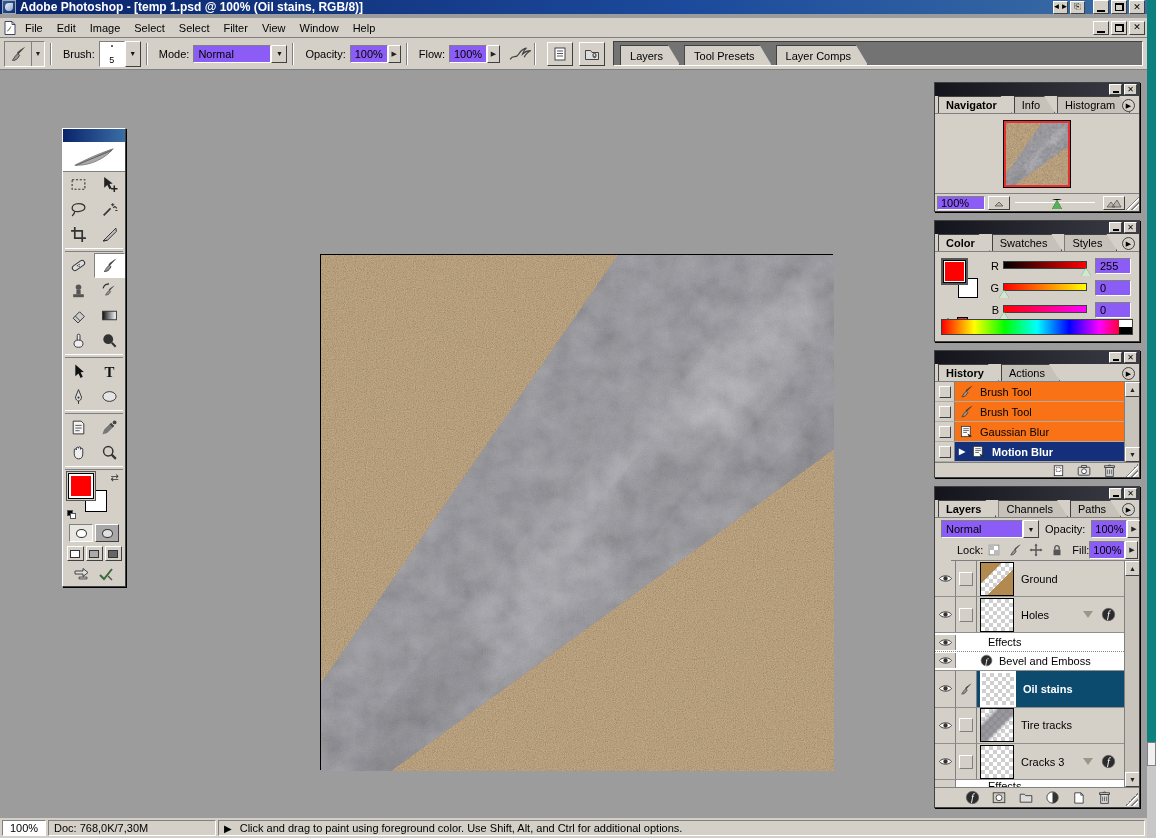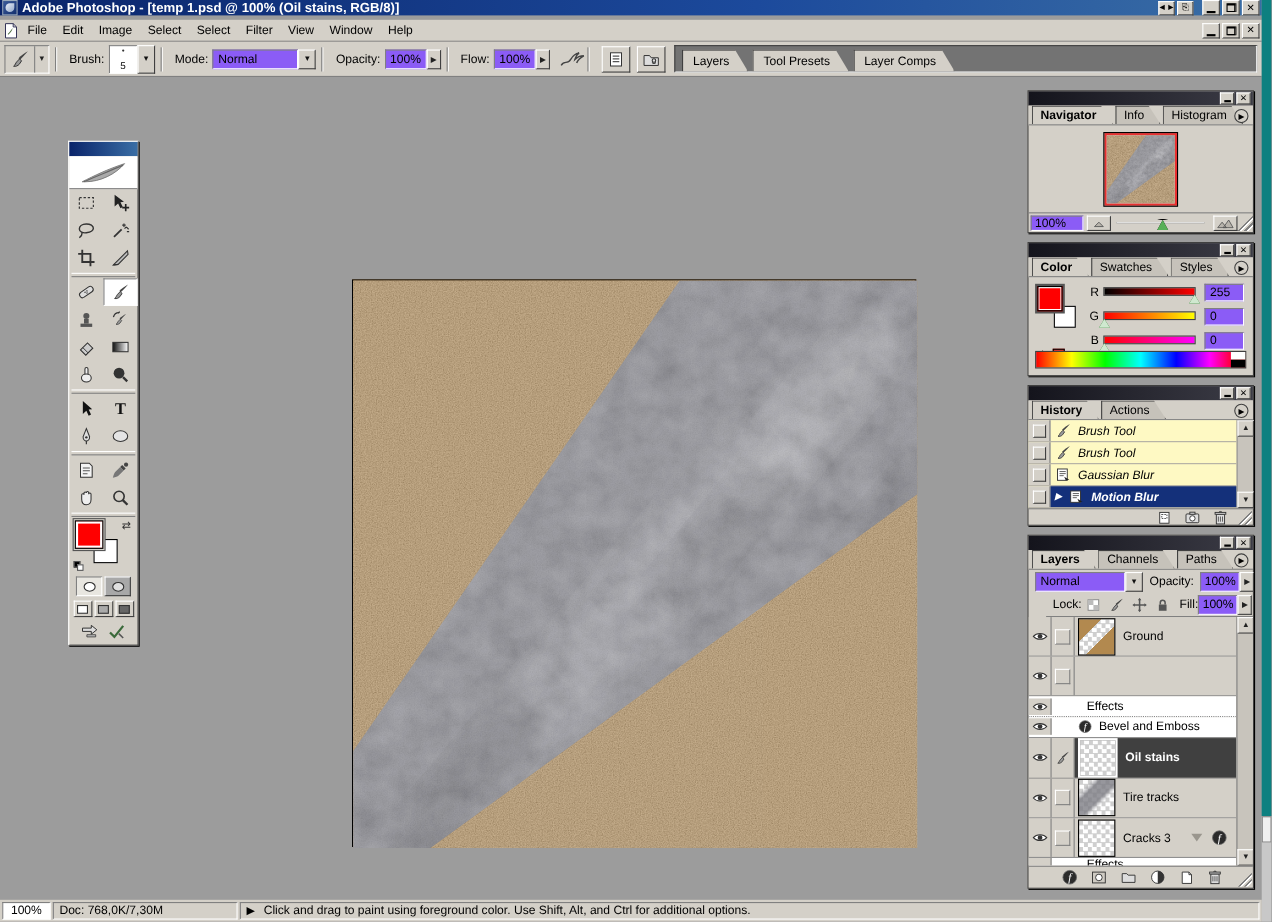--- a/index.html
+++ b/index.html
@@ -118,21 +118,21 @@
   #gamut { position:absolute; left:8px; top:64px; display:flex; align-items:center; gap:4px; }
   #gamut .warn { font-size:11px; }
   #gamut .sw { width:11px; height:11px; background:#e03030; border:1px solid #000; }
   #color-ramp { height:16px; margin:4px 6px 6px 6px; border:1px solid #404040; position:relative;
      background:linear-gradient(to right,#f00,#ff0 17%,#0f0 33%,#0ff 50%,#00f 67%,#f0f 83%,#f00 96%); }
   #color-ramp .bw { position:absolute; right:0; top:0; width:13px; height:100%; }
   #color-ramp .bw::before { content:""; position:absolute; inset:0 0 50% 0; background:#fff; }
   #color-ramp .bw::after { content:""; position:absolute; inset:50% 0 0 0; background:#000; }
 
   
-  #hist-list { flex:1; display:flex; flex-direction:column; position:relative; background:#fef9c3;font-style:italic; }
+  #hist-list { flex:1; display:flex; flex-direction:column; position:relative; background:#f97316; }
   .hist-row { height:20px; display:flex; align-items:center; border-bottom:1px solid #b0aca4; }
   .hist-check { width:20px; align-self:stretch; border-right:1px solid #808080; background:#d4d0c8; display:flex; align-items:center; justify-content:center; }
   .hist-check .box { width:12px; height:12px; background:#d4d0c8; border:1px solid; border-color:#fff #404040 #404040 #fff; }
   .hist-main { flex:1; display:flex; align-items:center; height:100%; padding-left:4px; gap:6px; }
   .hist-row.sel .hist-main { background:#14307a; color:#fff; font-weight:bold; }
   .hist-src { width:6px; font-size:8px; color:#fff; }
   .vscroll { width:15px; align-self:stretch; border-left:1px solid #808080; display:flex; flex-direction:column; justify-content:space-between; background:#c8c4bc; }
   .sbtn { width:15px; height:15px; background:#d4d0c8; border:1px solid; border-color:#fff #404040 #404040 #fff; font-size:7px; display:flex; align-items:center; justify-content:center; color:#222; }
   .pbottom { height:19px; border-top:1px solid #808080; display:flex; align-items:center; justify-content:flex-end; gap:10px; padding-right:22px; position:relative; }
 
@@ -141,21 +141,21 @@
   #layers-controls2 { height:21px; display:flex; align-items:center; padding:0 6px; border-bottom:1px solid #808080;margin-left:16px; }
   #blend-dd .txt { width:82px; }
   .lock-icons { display:flex; gap:7px; align-items:center; margin:0 8px 0 4px; }
   #layers-list { flex:1; position:relative; display:flex; overflow:hidden; }
   #layers-rows { flex:1; display:flex; flex-direction:column; overflow:hidden; }
   .layer-row { height:37px; display:flex; align-items:stretch; border-bottom:1px solid #909090; background:#d4d0c8; }
   .lr-eye { width:21px; border-right:1px solid #808080; display:flex; align-items:center; justify-content:center; }
   .lr-link { width:21px; border-right:1px solid #808080; display:flex; align-items:center; justify-content:center; }
   .lr-link .empty { width:14px; height:14px; background:#d4d0c8; border:1px solid; border-color:#fff #808080 #808080 #fff; }
   .lr-main { flex:1; display:flex; align-items:center; padding-left:3px; gap:7px; }
-  .layer-row.sel .lr-main { background:#404040; color:#fff; font-weight:bold; }
+  .layer-row.sel .lr-main { background:#0c4a6e; color:#fff; font-weight:bold; }
   .thumb { width:34px; height:34px; border:1px solid #000; background-image:conic-gradient(#fff 0 90deg,#cfcfcf 0 180deg,#fff 0 270deg,#cfcfcf 0); background-size:8px 8px; flex:none; }
   .layer-row.sel .thumb { border:2px solid #fff; width:36px; height:36px; }
   .thumb.ground { background-image:linear-gradient(135deg,#b2894f 0 32%,transparent 32% 60%,#b2894f 60%),conic-gradient(#fff 0 90deg,#cfcfcf 0 180deg,#fff 0 270deg,#cfcfcf 0); background-size:100% 100%,8px 8px; }
   .thumb.tire { background-image:linear-gradient(135deg,transparent 0 18%,rgba(125,125,132,.8) 30% 55%,transparent 66%),conic-gradient(#fff 0 90deg,#cfcfcf 0 180deg,#fff 0 270deg,#cfcfcf 0); background-size:100% 100%,8px 8px; }
   .lr-right { margin-left:auto; display:flex; align-items:center; gap:8px; padding-right:8px; }
   .tri-down { width:0; height:0; border-left:5px solid transparent; border-right:5px solid transparent; border-top:7px solid #9a968e; }
   .fx-sub { height:19px; display:flex; align-items:center; background:#fff; border-bottom:1px dotted #888; }
   .fx-sub .lr-eye { background:#d4d0c8; }
   .fx-sub .txt1 { margin-left:32px; }
   .fx-sub .fxi { margin-left:24px; margin-right:6px; }
@@ -946,20 +946,30 @@
         </div>
         <div class="layer-row">
           <div class="lr-eye">
               <svg class="ic" width="15" height="15">
                 <use href="#sym-eye"></use>
               </svg>
             </div>
           <div class="lr-link">
               <div class="empty"></div>
             </div>
+          <div class="lr-main">
+              <div class="thumb"></div>
+              <span>Holes</span>
+            <div class="lr-right">
+                <div class="tri-down"></div>
+                <svg class="ic" width="15" height="15">
+                  <use href="#sym-fx"></use>
+                </svg>
+              </div>
+          </div>
         </div>
         <div class="fx-sub">
           <div class="lr-eye">
               <svg class="ic" width="15" height="15">
                 <use href="#sym-eye"></use>
               </svg>
             </div>
           <span class="txt1">Effects</span>
         </div>
         <div class="fx-sub" style="border-bottom:1px solid #909090">

